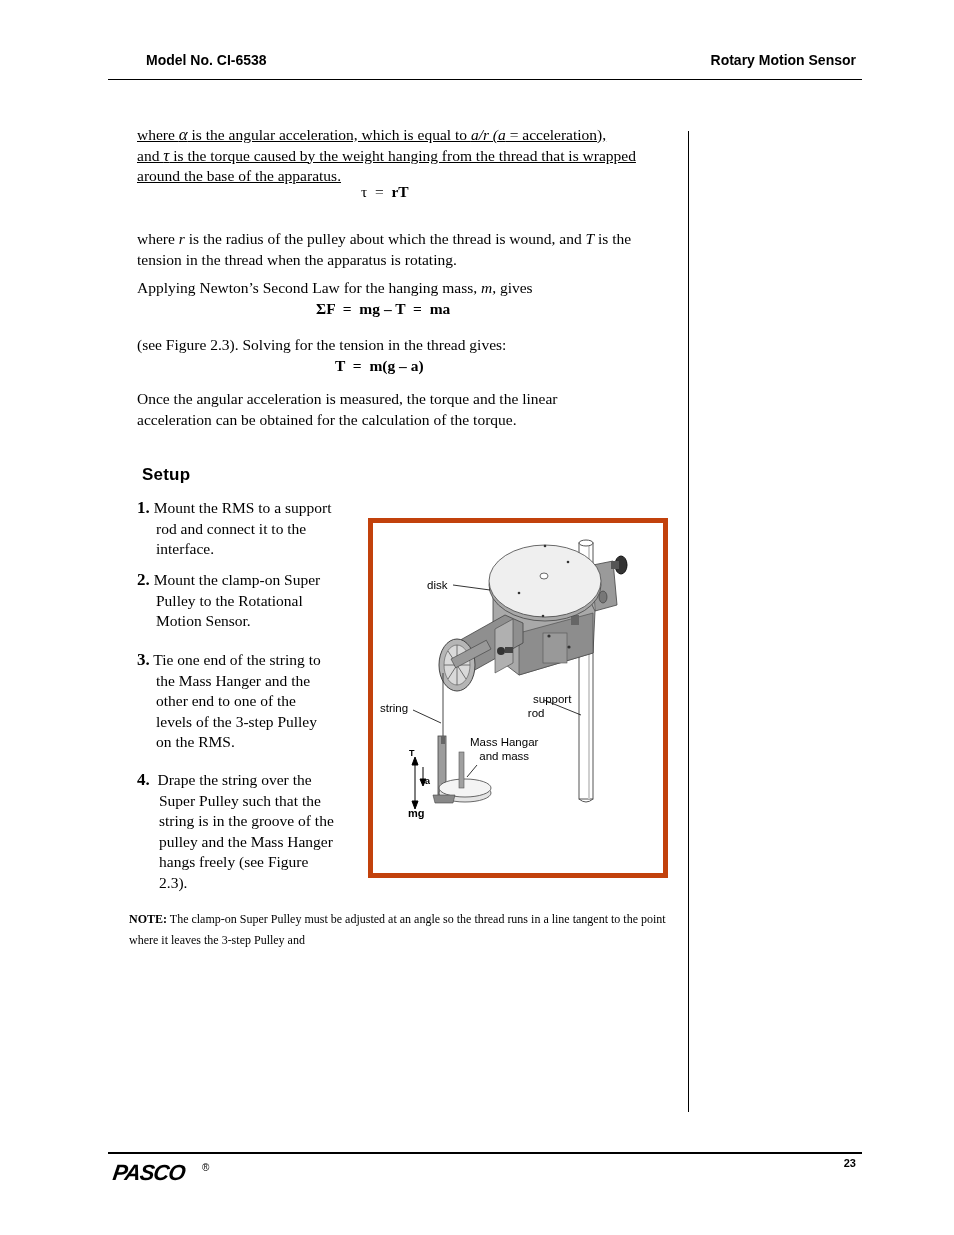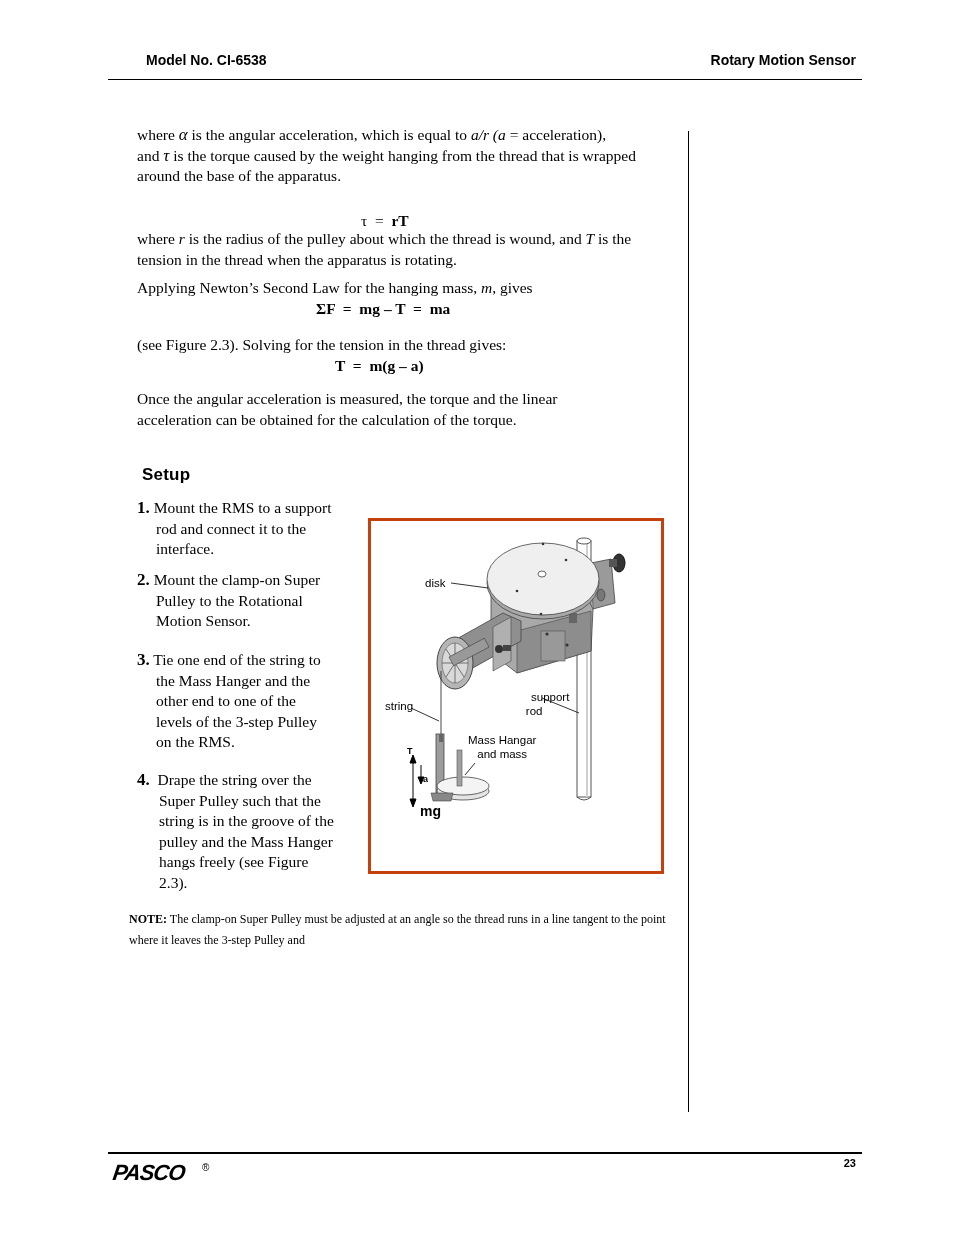--- a/index.html
+++ b/index.html
@@ -20,47 +20,47 @@
 
   .setup { position: absolute; left: 114px; top: 465px; font-size: 17px; font-weight: bold; letter-spacing: 0.2px; margin-left: 28px; }
 
   .step { position: absolute; left: 137px; font-size: 15.5px; line-height: 20.5px; }
   .step .num { font-weight: bold; font-size: 17px; }
   .step .txt { display: block; }
   .step .line1 { white-space: nowrap; }
   .step .cont { padding-left: 19px; }
   .step4 .cont { padding-left: 22px; }
 
-  .fig { position: absolute; left: 368px; top: 518px; width: 290px; height: 350px; border: 3px solid #c2410c; background: #fff; }
+  .fig { position: absolute; left: 368px; top: 518px; width: 290px; height: 350px; border: 5px solid #c2410c; background: #fff; }
   .fig svg { position: absolute; left: 0; top: 0; }
   .lbl { position: absolute; font-size: 11.5px; line-height: 14px; text-align: center; white-space: nowrap; }
   .fig-cap { position: absolute; left: 32px; top: 307px; font-size: 14px; font-weight: bold; line-height: 16px; }
 
   .note { position: absolute; left: 129px; top: 909px; width: 540px; font-size: 12px; line-height: 20.5px; }
 
   .ftr-rule { position: absolute; left: 108px; width: 754px; top: 1152px; height: 0; border-top: 2px solid #000; }
   .logo { position: absolute; left: 113px; top: 1160px; font-size: 22px; font-weight: bold; font-style: italic; letter-spacing: -1px; transform: skewX(-8deg); }
   .reg { position: absolute; left: 202px; top: 1162px; font-size: 10px; }
   .pageno { position: absolute; right: 98px; top: 1157px; font-size: 11px; font-weight: bold; }
 </style>
 </head>
 <body>
 
 <div class="hdr hdr-left sans">Model No. CI-6538</div>
 <div class="hdr hdr-right sans">Rotary Motion Sensor</div>
 <div class="hdr-rule"></div>
 
 <div class="vrule"></div>
 
-<div class="p serif" style="top:125px;">
+<div class="p serif" style="top:125px;text-decoration:underline;">
   <span>where </span><i style="font-size:17px;">α</i><span> is the angular acceleration, which is equal to </span><i>a/r (a</i><span> = acceleration),</span><br>
   <span>and </span><i style="font-size:17px;">τ</i><span> is the torque caused by the weight hanging from the thread that is wrapped around the base of the apparatus.</span>
 </div>
 
-<div class="eq serif" style="left:361px; top:212px;"><span class="n">τ</span><span class="n">  =  </span><span>rT</span></div>
+<div class="eq serif" style="left:361px; top:183px;"><span class="n">τ</span><span class="n">  =  </span><span>rT</span></div>
 
 <div class="p serif" style="top:229px;">
   <span>where </span><i>r</i><span> is the radius of the pulley about which the thread is wound, and </span><i>T</i><span> is the tension in the thread when the apparatus is rotating.</span>
 </div>
 
 <div class="p serif" style="top:278px;">
   <span>Applying Newton’s Second Law for the hanging mass, </span><i>m</i><span>, gives</span>
 </div>
 
 <div class="eq serif" style="left:316px; top:300px;">ΣF  =  mg – T  =  ma</div>
@@ -173,32 +173,32 @@
 
     <g stroke="#000" stroke-width="0.8" fill="none">
       <line x1="80" y1="62" x2="117" y2="67"></line>
       <line x1="40" y1="187" x2="68" y2="200"></line>
       <line x1="171" y1="177" x2="208" y2="192"></line>
       <line x1="94" y1="254" x2="104" y2="242"></line>
     </g>
   </svg>
 
   <div class="lbl sans" style="left:54px; top:55px;">disk</div>
-  <div class="lbl sans" style="left:14px; top:178px;">string</div>
+  <div class="lbl sans" style="left:7px; top:178px;">string</div>
   <div class="lbl sans" style="left:128px; top:169px;">
     <span style="display:block;margin-left:32px;">support</span>
     <span style="display:block;">rod</span>
   </div>
   <div class="lbl sans" style="left:97px; top:212px;">
     <span style="display:block;">Mass Hangar</span>
     <span style="display:block;">and mass</span>
   </div>
   <div class="lbl sans" style="left:36px; top:223px; font-size:9px; font-weight:bold;">T</div>
   <div class="lbl sans" style="left:52px; top:251px; font-size:9px; font-weight:bold;">a</div>
-  <div class="lbl sans" style="left:49px; top:283px; font-size:14px; font-weight:bold;">mg</div>
+  <div class="lbl sans" style="left:35px; top:283px; font-size:11px; font-weight:bold;">mg</div>
 
 </div>
 
 <div class="note serif"><b>NOTE:</b><span> The clamp-on Super Pulley must be adjusted at an angle so the thread runs in a line tangent to the point where it leaves the 3-step Pulley and</span></div>
 
 <div class="ftr-rule"></div>
 <div class="logo sans">PASCO</div>
 <div class="reg sans">®</div>
 <div class="pageno sans">23</div>
 

